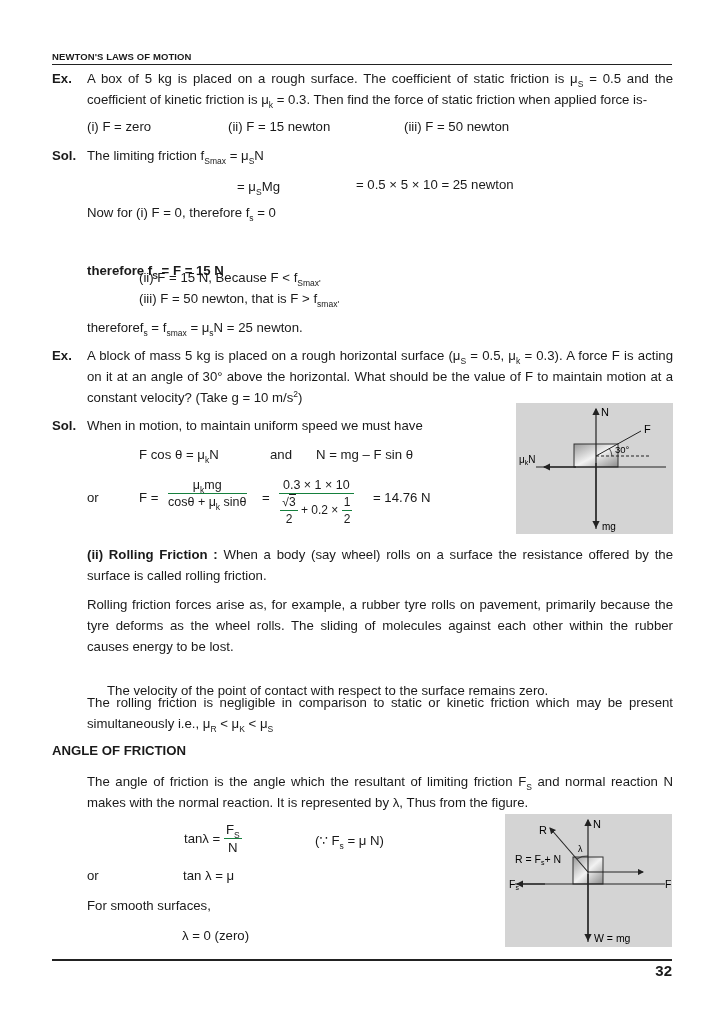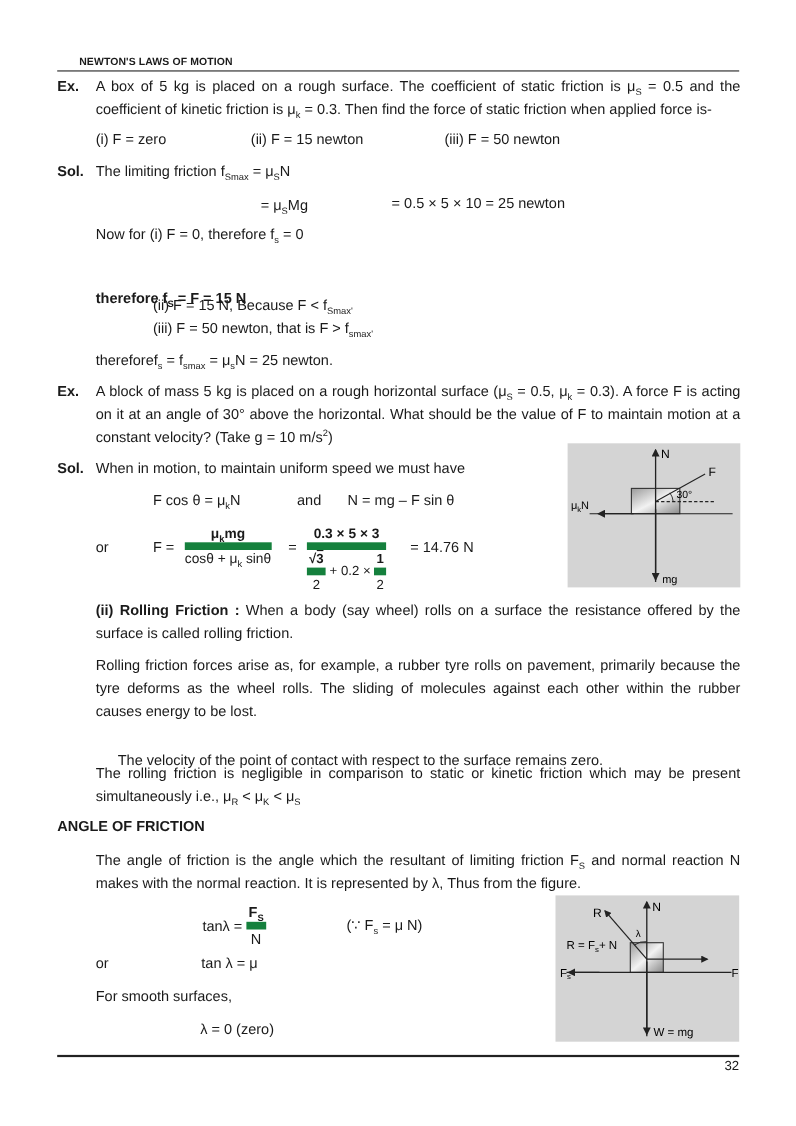--- a/index.html
+++ b/index.html
@@ -1,29 +1,29 @@
 <!DOCTYPE html>
 <html><head>
 <meta charset="utf-8">
 <style>
   html, body { margin: 0; padding: 0; background: #ffffff; }
   body { width: 724px; height: 1024px; position: relative; overflow: hidden;
          font-family: "Liberation Sans", sans-serif; color: #1a1a1a; font-size: 13.2px; }
   .abs { position: absolute; white-space: nowrap; }
-  .header { left: 52px; top: 51px; font-size: 9.5px; font-weight: bold; letter-spacing: 0.1px; margin-left: 20px; }
+  .header { left: 52px; top: 51px; font-size: 9.5px; font-weight: bold; letter-spacing: 0.1px; }
   .hrule { position: absolute; left: 52px; width: 620px; height: 1px; background: #222; }
   .lab { font-weight: bold; }
   .para { position: absolute; left: 87px; width: 586px; line-height: 21px; text-align: justify; white-space: normal; }
   sub, sup { font-size: 8.5px; line-height: 0; }
   .frac { display: inline-block; vertical-align: middle; text-align: center; }
   .frac > span { display: block; }
-  .frac .num { border-bottom: 7px solid #15803d; padding: 0 2px 1px; font-weight: bold; }
+  .frac .num { border-bottom: 1px solid #15803d; padding: 0 2px 1px; }
   .frac .den { padding-top: 1px; }
   .diagram { position: absolute; background: #d4d4d4; }
-  .pagenum { right: 52px; top: 962px; font-size: 12px; font-weight: normal; }
+  .pagenum { right: 52px; top: 962px; font-size: 15px; font-weight: bold; }
   .sqrt { border-top: 1px solid #1a1a1a; }
 </style>
 </head>
 <body>
 
 <div class="abs header">NEWTON'S LAWS OF MOTION</div>
 <div class="hrule" style="top:64px;"></div>
 
 <div class="abs lab" style="left:52px; top:71px;">Ex.</div>
 <div class="para" style="top:68px;">
@@ -75,21 +75,21 @@
 <div class="abs" style="left:139px; top:490px;">F =</div>
 <div class="abs" style="left:168px; top:478px; font-size:12.5px;">
   <span class="frac">
     <span class="num"><span>μ</span><sub>k</sub><span>mg</span></span>
     <span class="den"><span>cosθ + μ</span><sub>k</sub><span> sinθ</span></span>
   </span>
 </div>
 <div class="abs" style="left:262px; top:490px;">=</div>
 <div class="abs" style="left:279px; top:478px; font-size:12.5px;">
   <span class="frac">
-    <span class="num" style="padding:0 4px 1px;">0.3 × 5 × 3</span>
+    <span class="num" style="padding:0 4px 1px;">0.3 × 1 × 10</span>
     <span class="den" style="font-size:12px;">
       <span class="frac" style="vertical-align:middle;"><span class="num">√<span class="sqrt">3</span></span><span class="den">2</span></span>
       <span>+ 0.2 ×</span>
       <span class="frac" style="vertical-align:middle;"><span class="num">1</span><span class="den">2</span></span>
     </span>
   </span>
 </div>
 <div class="abs" style="left:373px; top:490px;">= 14.76 N</div>
 
 <div class="diagram" style="left:516px; top:403px; width:157px; height:131px;">

